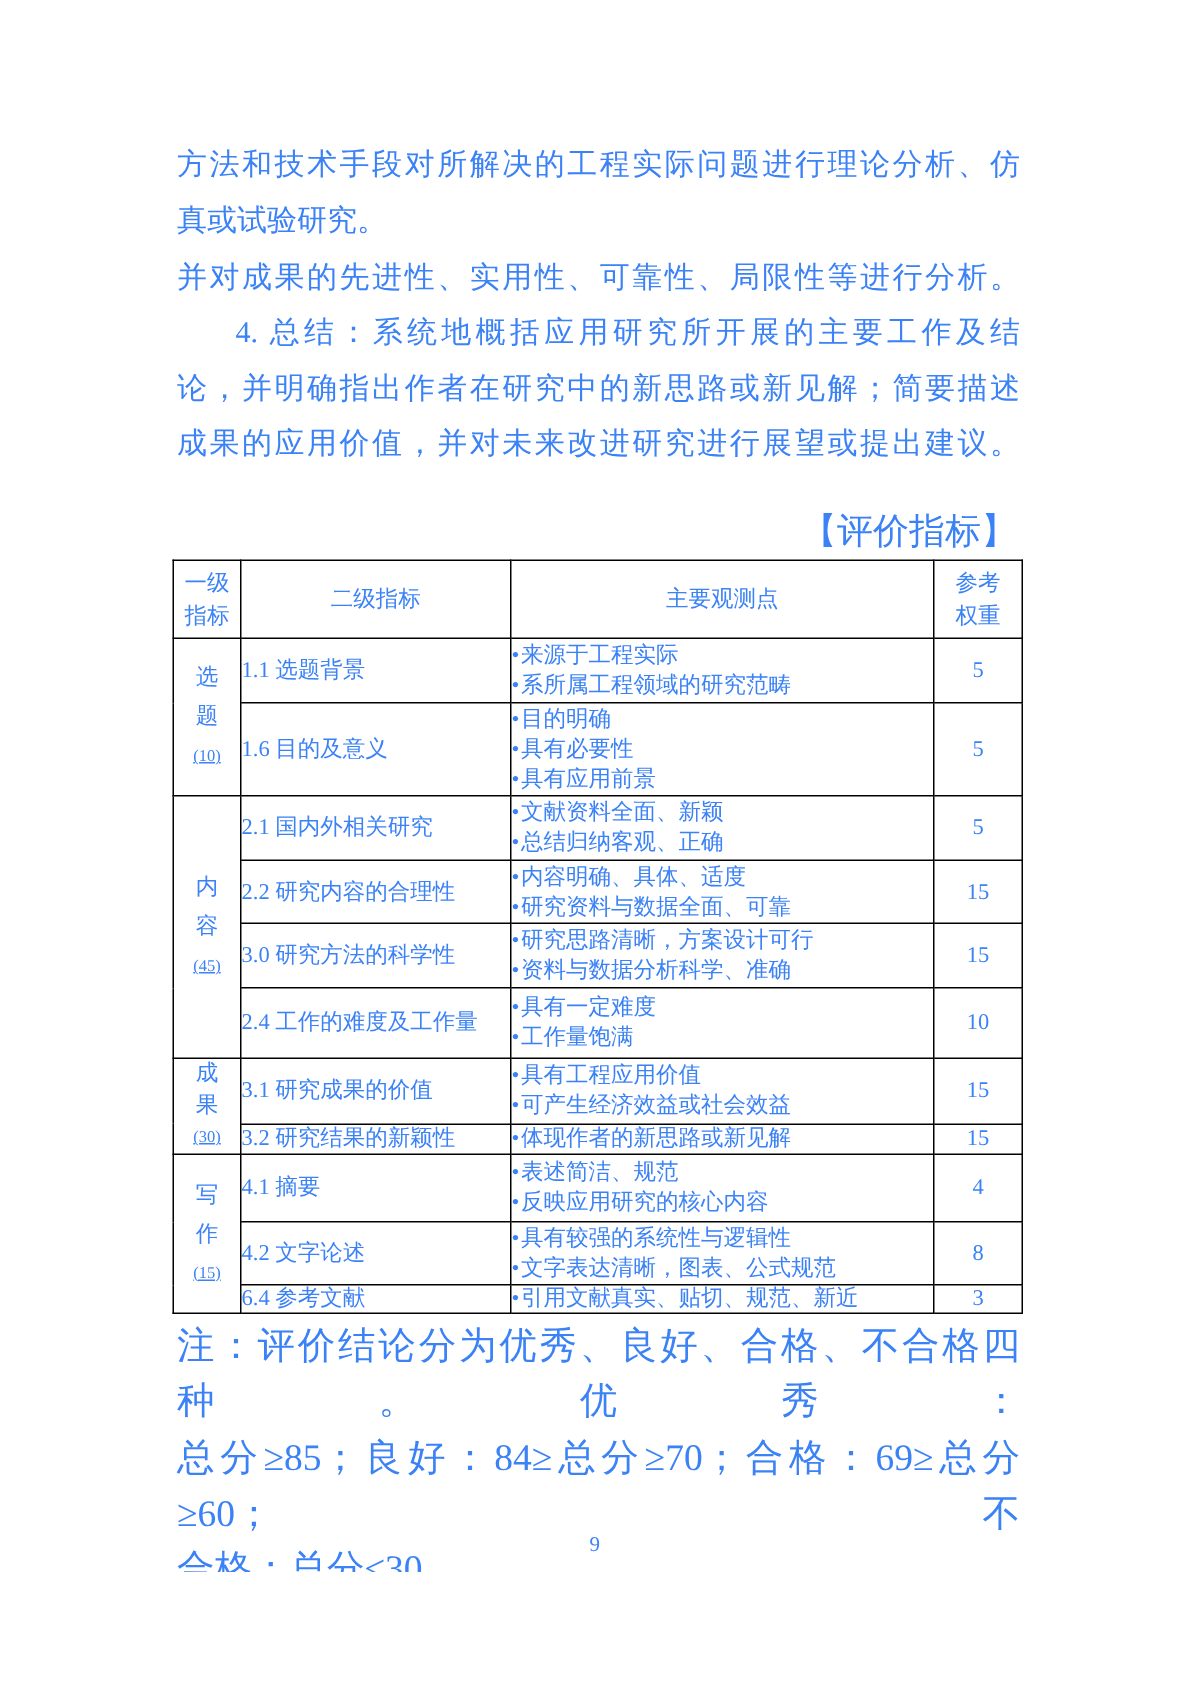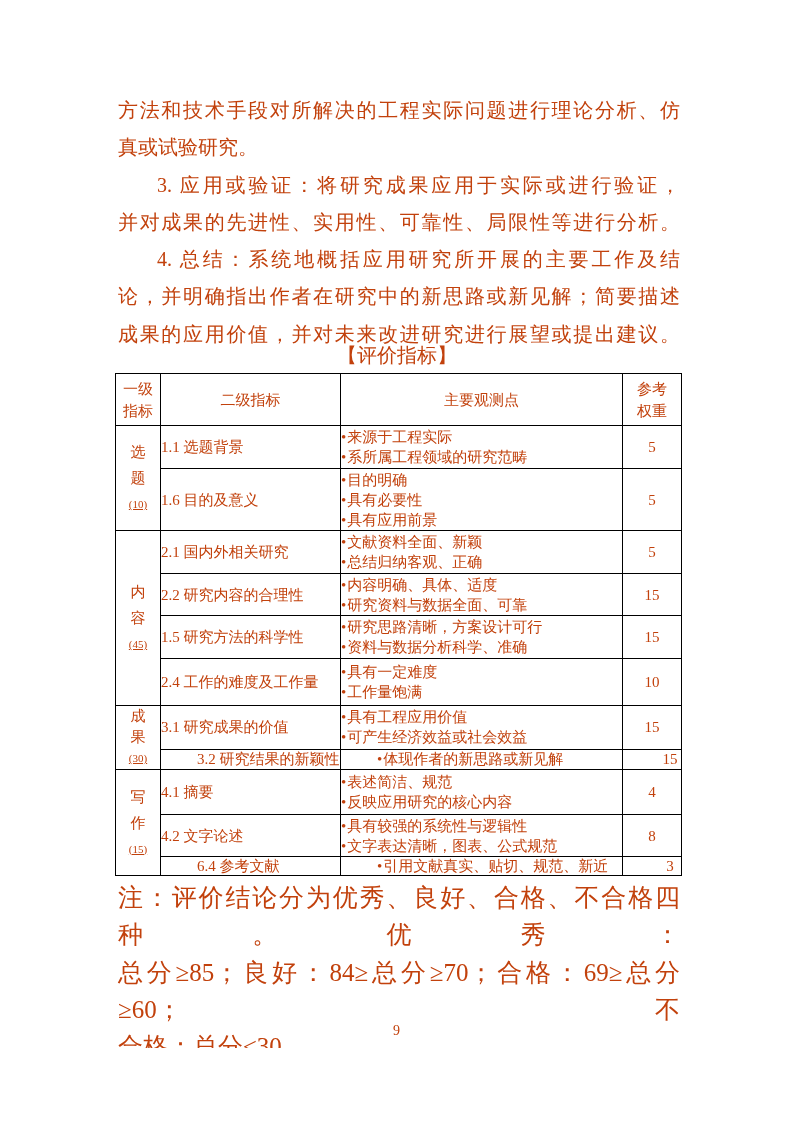--- a/index.html
+++ b/index.html
@@ -1,35 +1,35 @@
 <!DOCTYPE html>
 <html><head>
 <meta charset="utf-8">
 <style>
   html,body{margin:0;padding:0;background:#ffffff;}
   .page{
     position:relative;
     width:793px;height:1048px;
     background:#ffffff;
     font-family:"Liberation Serif","DejaVu Serif",serif;
-    color:#c2410c;
+    color:#3b82f6;
     overflow:hidden;
   }
   
   .body-text{
     position:absolute;left:118px;top:92px;width:562px;
     font-size:20px;line-height:37.3px;
   }
   .bline{text-align:justify;text-align-last:justify;}
   .bline.plain{text-align:right;text-align-last:left;}
   .bline.indent{padding-left:39px;}
   
   .sec-heading{
     position:absolute;left:116px;top:341px;width:562px;
-    font-size:20px;line-height:28px;text-align:center;
+    font-size:24px;line-height:28px;text-align:right;
   }
   
   table.eval{
     position:absolute;left:115px;top:373px;
     width:566px;
     border-collapse:collapse;
     table-layout:fixed;
     font-size:15px;
   }
   table.eval td,table.eval th{
@@ -45,41 +45,40 @@
   col.c4{width:59px;}
   th.hdr{text-align:center;line-height:22px;}
   td.group{text-align:center;line-height:26px;font-size:15px;}
   td.group.compact{line-height:21px;}
   td.group .gnum{font-size:11px;text-decoration:underline;}
   td.label{text-align:left;padding-left:8px;line-height:20px;}
   td.points{text-align:left;padding-left:7px;line-height:20px;}
   td.points .pt{white-space:nowrap;}
   td.points .bullet{font-size:15px;margin-right:1px;}
   td.weight{text-align:center;line-height:18px;}
-  tr.single td{line-height:18px;padding-left:36px;}
+  tr.single td{line-height:18px;}
   
   .note-text{
     position:absolute;left:118px;top:879px;width:562px;
     font-size:25px;line-height:37.3px;
   }
   
   .page-number{
     position:absolute;left:0;top:1022px;width:793px;
     text-align:center;font-size:14px;line-height:18px;
   }
 </style>
 </head>
 <body>
 
 <div class="page">
 
   <div class="body-text">
     <div class="bline">方法和技术手段对所解决的工程实际问题进行理论分析、仿</div>
     <div class="bline plain">真或试验研究。</div>
-    <div class="bline indent">3. 应用或验证：将研究成果应用于实际或进行验证，</div>
     <div class="bline">并对成果的先进性、实用性、可靠性、局限性等进行分析。</div>
     <div class="bline indent">4. 总结：系统地概括应用研究所开展的主要工作及结</div>
     <div class="bline">论，并明确指出作者在研究中的新思路或新见解；简要描述</div>
     <div class="bline">成果的应用价值，并对未来改进研究进行展望或提出建议。</div>
   </div>
 
   <div class="sec-heading">【评价指标】</div>
 
   <table class="eval">
     <colgroup>
@@ -140,21 +139,21 @@
     </tr>
     <tr style="height:42px;">
       <td class="label">2.2 研究内容的合理性</td>
       <td class="points">
         <div class="pt"><span class="bullet">•</span><span>内容明确、具体、适度</span></div>
         <div class="pt"><span class="bullet">•</span><span>研究资料与数据全面、可靠</span></div>
       </td>
       <td class="weight">15</td>
     </tr>
     <tr style="height:43px;">
-      <td class="label">1.5 研究方法的科学性</td>
+      <td class="label">3.0 研究方法的科学性</td>
       <td class="points">
         <div class="pt"><span class="bullet">•</span><span>研究思路清晰，方案设计可行</span></div>
         <div class="pt"><span class="bullet">•</span><span>资料与数据分析科学、准确</span></div>
       </td>
       <td class="weight">15</td>
     </tr>
     <tr style="height:47px;margin-top:39px;">
       <td class="label">2.4 工作的难度及工作量</td>
       <td class="points">
         <div class="pt"><span class="bullet">•</span><span>具有一定难度</span></div>

